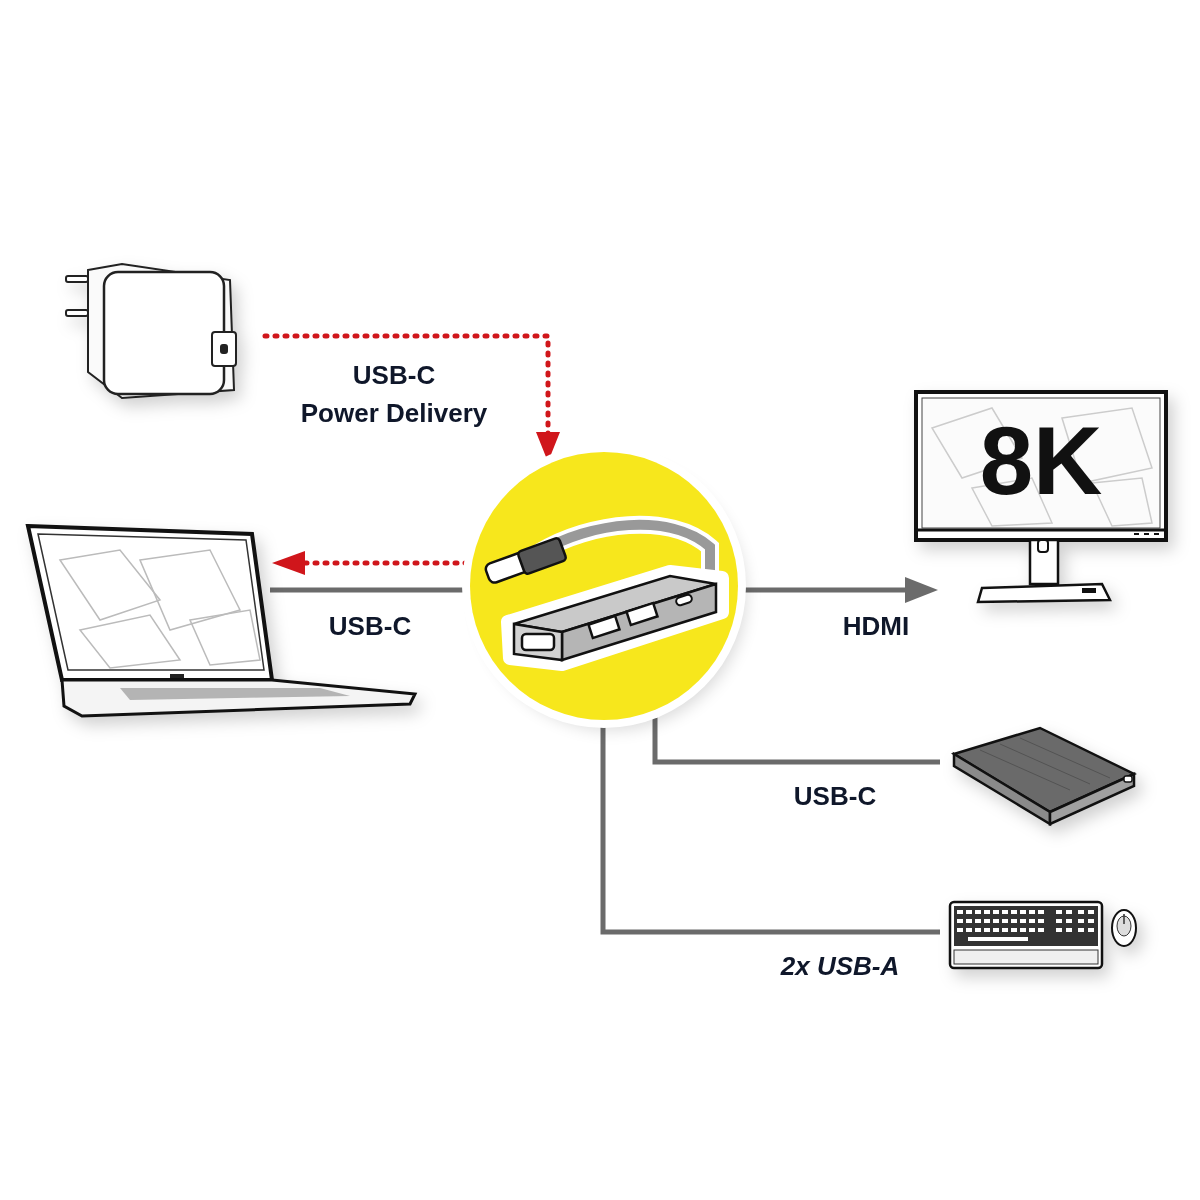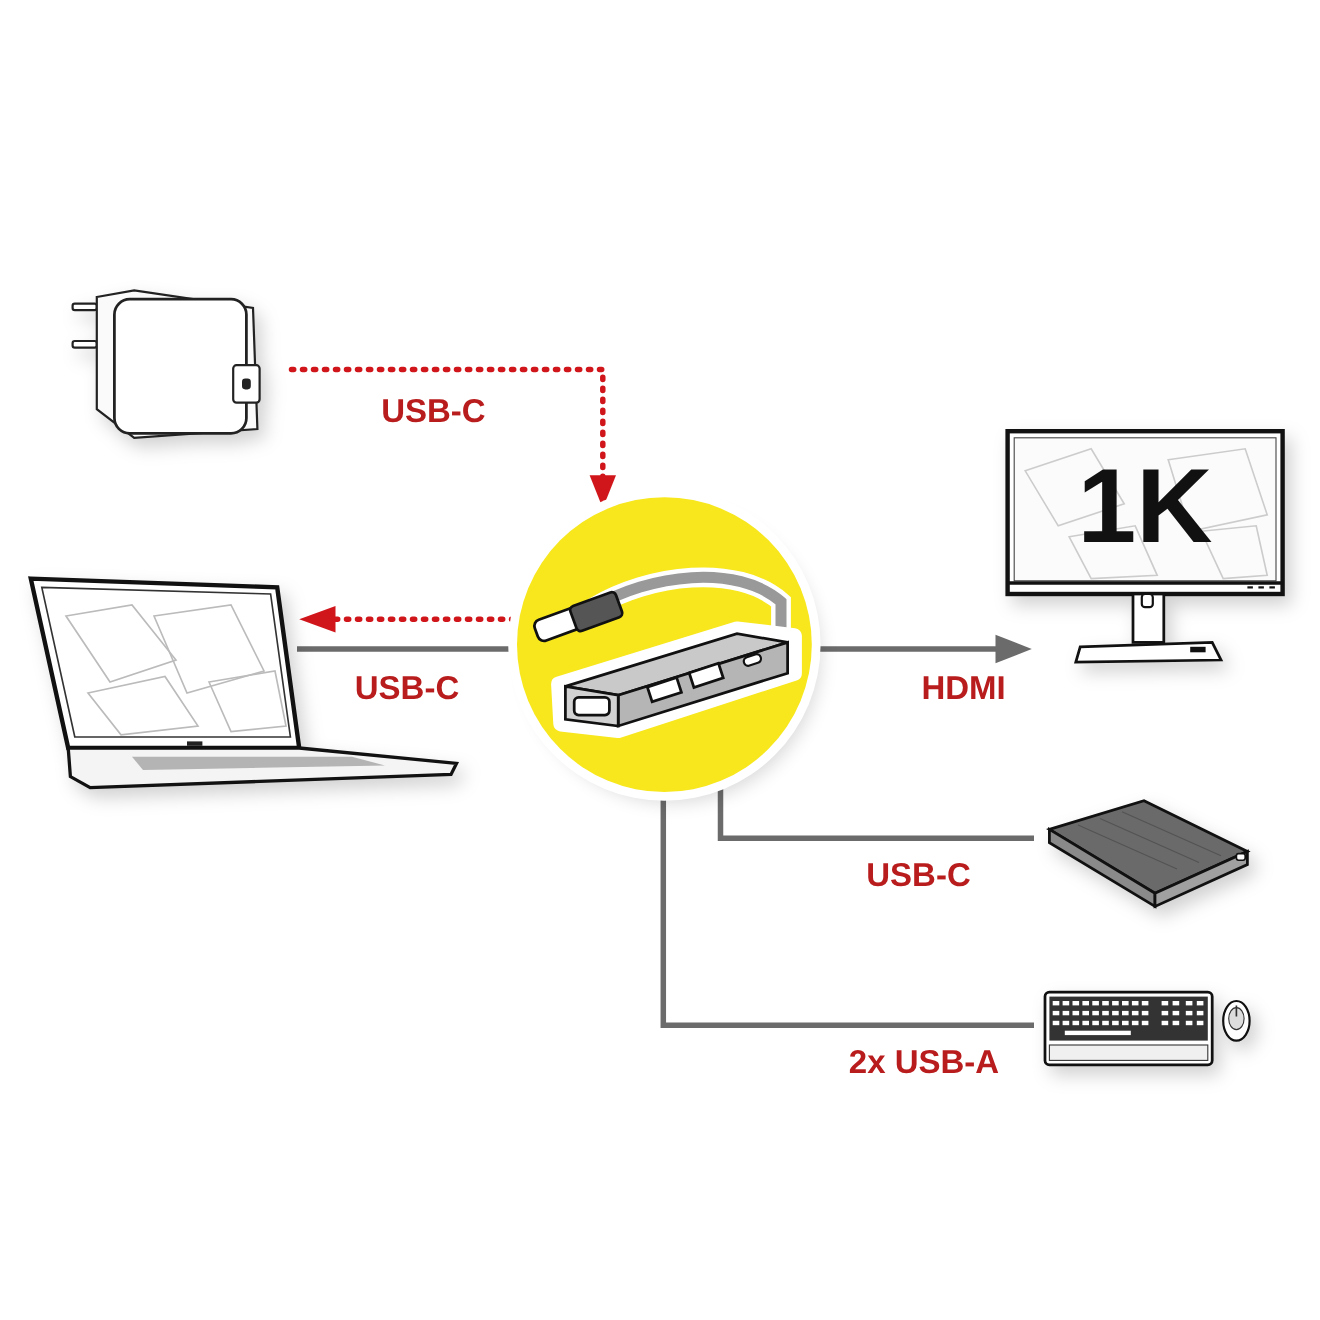--- a/index.html
+++ b/index.html
@@ -1,20 +1,20 @@
 <!DOCTYPE html>
 <html><head>
 <meta charset="utf-8">
 <style>
   html, body { margin:0; padding:0; }
   body { width:1200px; height:1200px; background:#ffffff; position:relative; overflow:hidden;
          font-family:"Liberation Sans", "DejaVu Sans", sans-serif; }
   .stage { position:absolute; left:0; top:0; width:1200px; height:1200px; }
   svg.lines { position:absolute; left:0; top:0; width:1200px; height:1200px; }
-  .label { position:absolute; font-weight:bold; color:#b91c1c; font-size:30px; line-height:36px;
+  .label { position:absolute; font-weight:bold; color:#0f172a; font-size:26px; line-height:36px;
            text-align:center; white-space:nowrap;
            text-shadow: 0 0 6px #fff, 0 0 6px #fff, 0 0 10px #fff; }
   .label.two { line-height:38px; }
   .dev { position:absolute; }
   .shadow { filter: drop-shadow(6px 8px 8px rgba(0,0,0,0.18)); }
 </style>
 </head>
 <body>
 
 <div class="stage">
@@ -110,21 +110,21 @@
       <g fill="#111">
           <rect x="222" y="145" width="5" height="2"></rect>
           <rect x="232" y="145" width="5" height="2"></rect>
           <rect x="242" y="145" width="5" height="2"></rect>
         </g>
       <rect x="118" y="152" width="28" height="44" fill="#fff" stroke="#111" stroke-width="2.5"></rect>
       <rect x="126" y="152" width="10" height="12" rx="3" fill="#fff" stroke="#111" stroke-width="2"></rect>
       <path d="M70 200 L190 196 L198 212 L66 214 Z" fill="#fff" stroke="#111" stroke-width="2.5"></path>
       <rect x="170" y="200" width="14" height="5" fill="#111"></rect>
     </svg>
-    <div style="position:absolute;left:4px;top:18px;width:250px;text-align:center;font-family:'Liberation Sans',sans-serif;font-weight:bold;font-size:96px;line-height:110px;color:#111;">1K</div>
+    <div style="position:absolute;left:4px;top:18px;width:250px;text-align:center;font-family:'Liberation Sans',sans-serif;font-weight:bold;font-size:96px;line-height:110px;color:#111;">8K</div>
   </div>
 
   <div class="dev shadow" style="left:950px;top:720px;width:200px;height:110px;">
     <svg width="200" height="110" viewBox="0 0 200 110">
       <path d="M4 34 L90 8 L184 54 L100 92 Z" fill="#6a6a6a" stroke="#111" stroke-width="2.5"></path>
       <path d="M4 34 L100 92 L100 104 L4 46 Z" fill="#8a8a8a" stroke="#111" stroke-width="2.5"></path>
       <path d="M100 92 L184 54 L184 66 L100 104 Z" fill="#a0a0a0" stroke="#111" stroke-width="2.5"></path>
       <g stroke="#444" stroke-width="1" opacity="0.6">
         <line x1="30" y1="30" x2="120" y2="70"></line>
           <line x1="50" y1="24" x2="140" y2="64"></line>
@@ -185,22 +185,23 @@
       </g>
       <rect x="6" y="50" width="144" height="14" fill="#f0f0f0" stroke="#333" stroke-width="1"></rect>
       <ellipse cx="176" cy="28" rx="12" ry="18" fill="#fff" stroke="#111" stroke-width="2"></ellipse>
       <ellipse cx="176" cy="26" rx="7" ry="10" fill="#ddd" stroke="#333" stroke-width="1"></ellipse>
       <line x1="176" y1="14" x2="176" y2="24" stroke="#333" stroke-width="1.5"></line>
     </svg>
   </div>
 
   <div class="label two" style="left:270px;top:356px;width:248px;">
     <div>USB-C</div>
+    <div>Power Delivery</div>
   </div>
 
   <div class="label" style="left:300px;top:608px;width:140px;">USB-C</div>
 
   <div class="label" style="left:816px;top:608px;width:120px;">HDMI</div>
 
   <div class="label" style="left:765px;top:778px;width:140px;">USB-C</div>
 
-  <div class="label" style="left:740px;top:948px;width:200px;">2x USB-A</div>
+  <div class="label" style="left:740px;top:948px;width:200px;font-style:italic;">2x USB-A</div>
 </div>
 
 </body></html>

